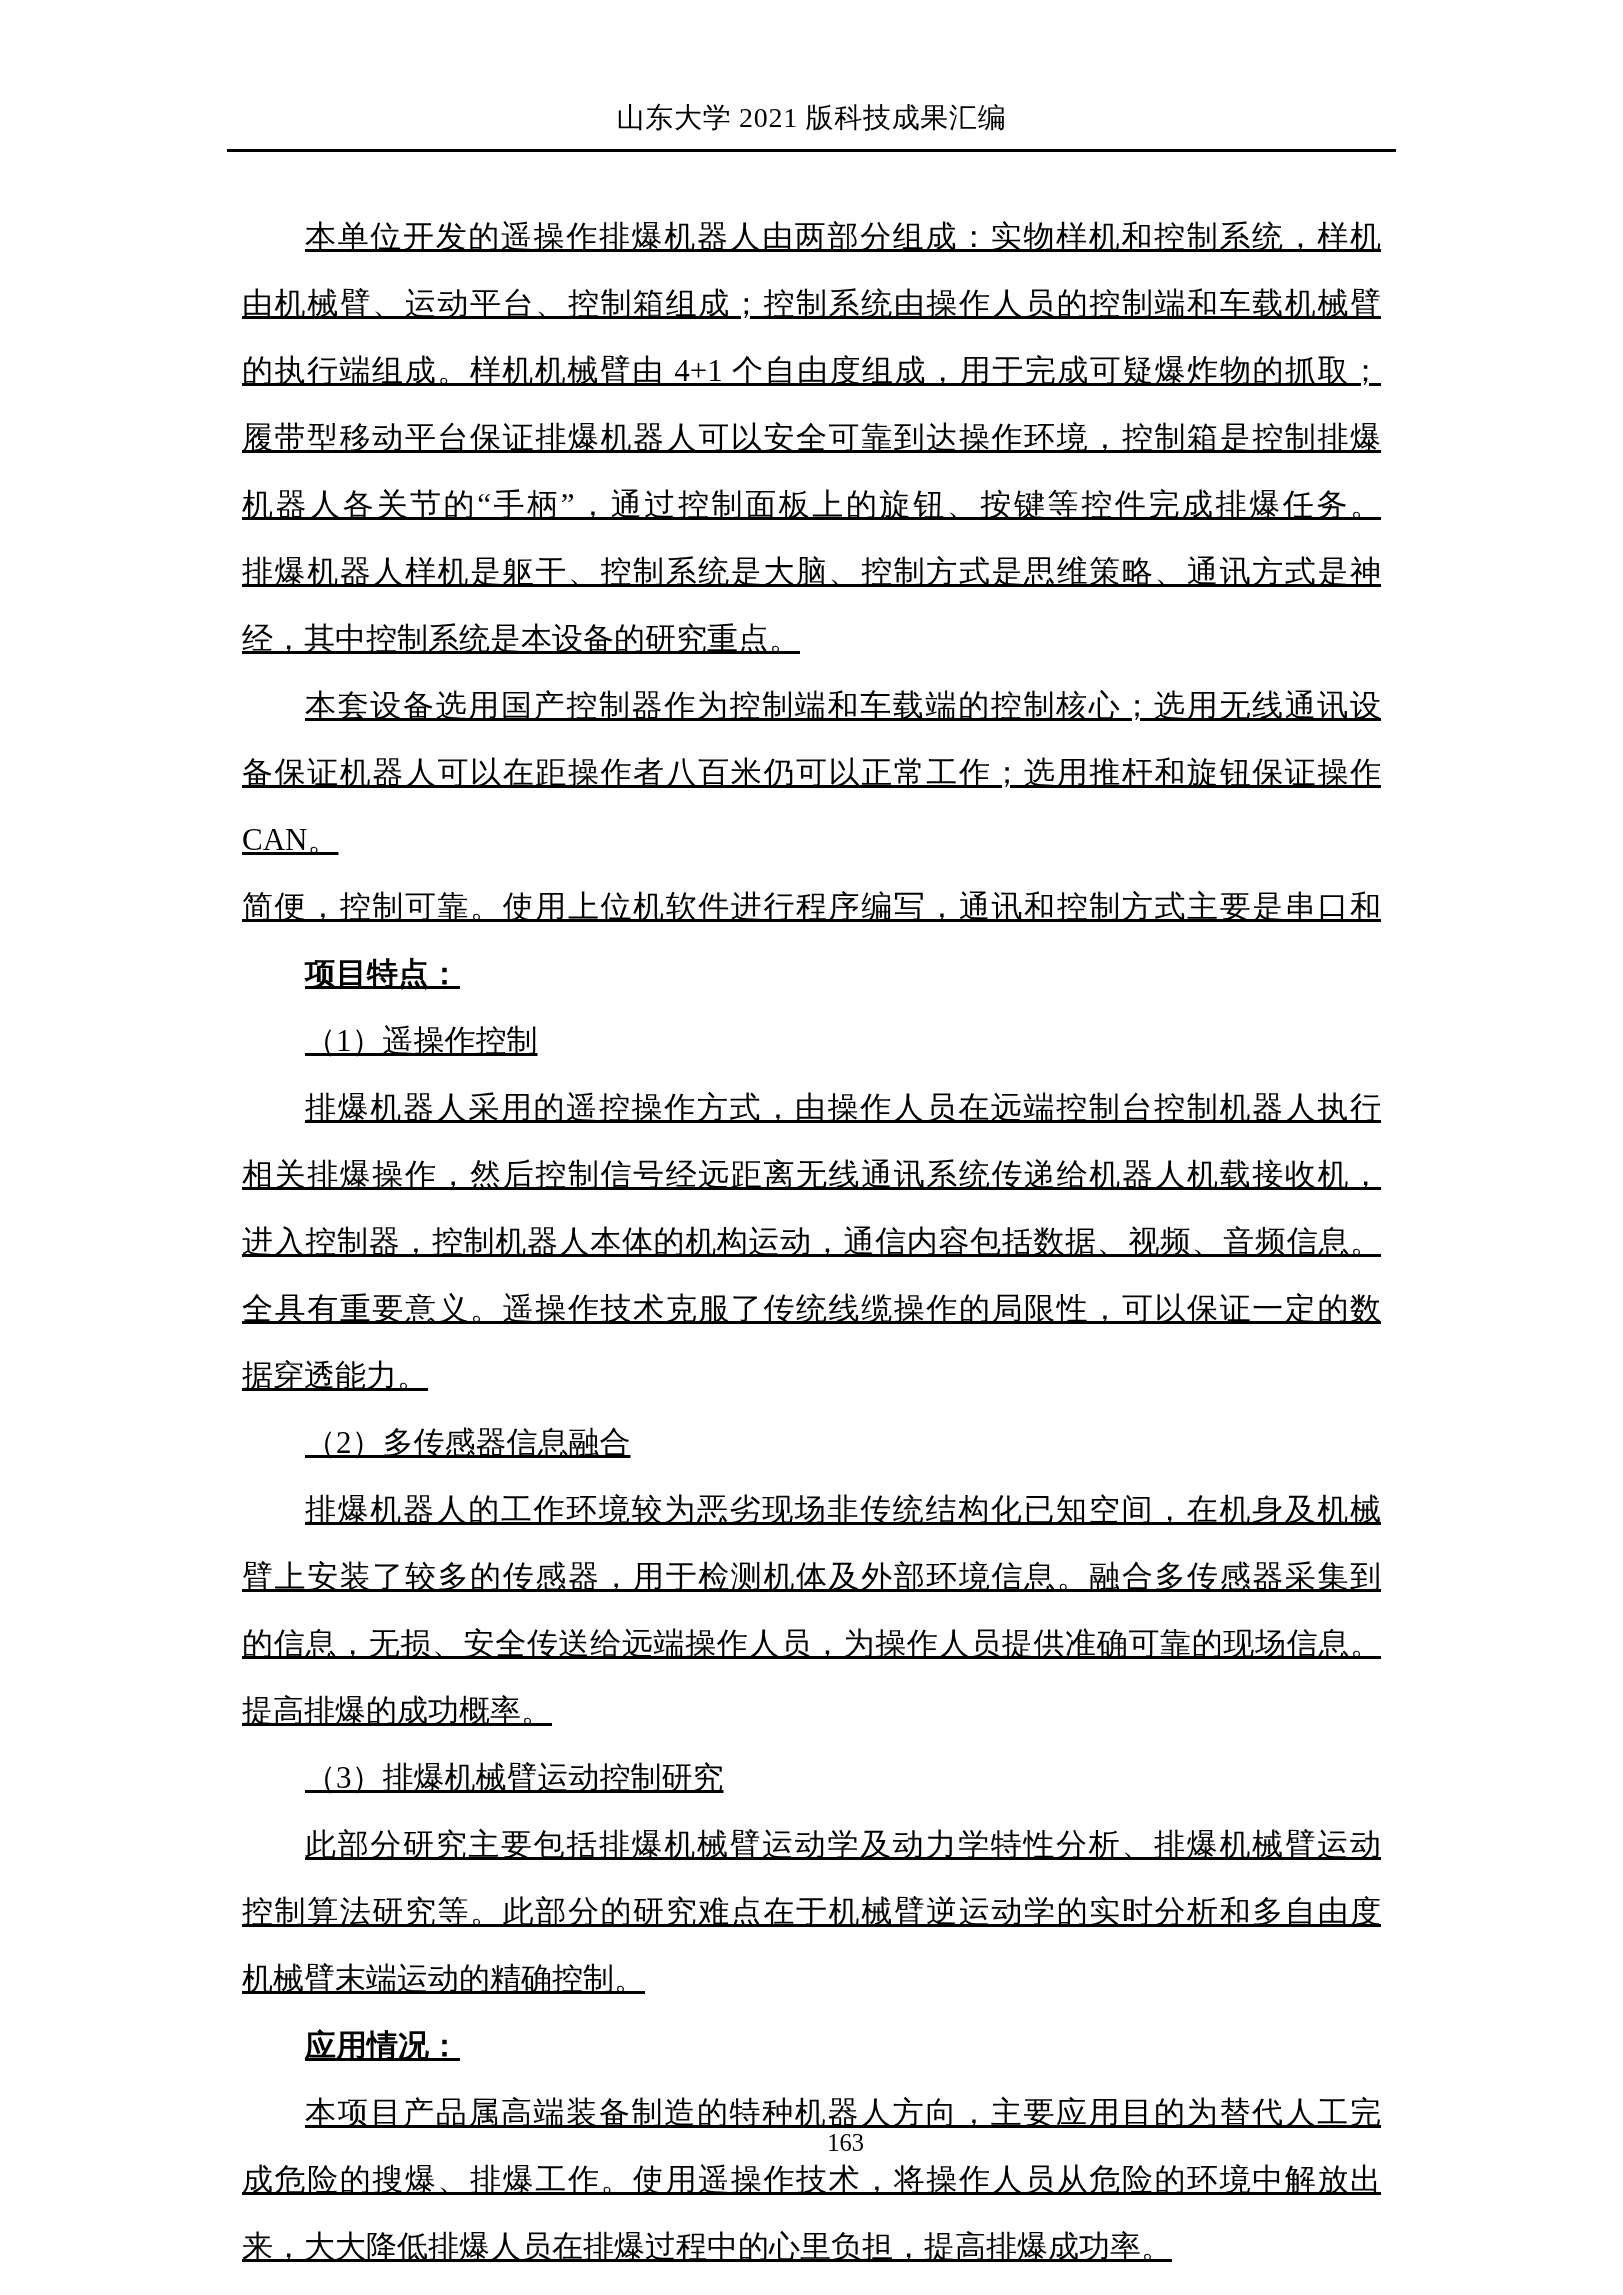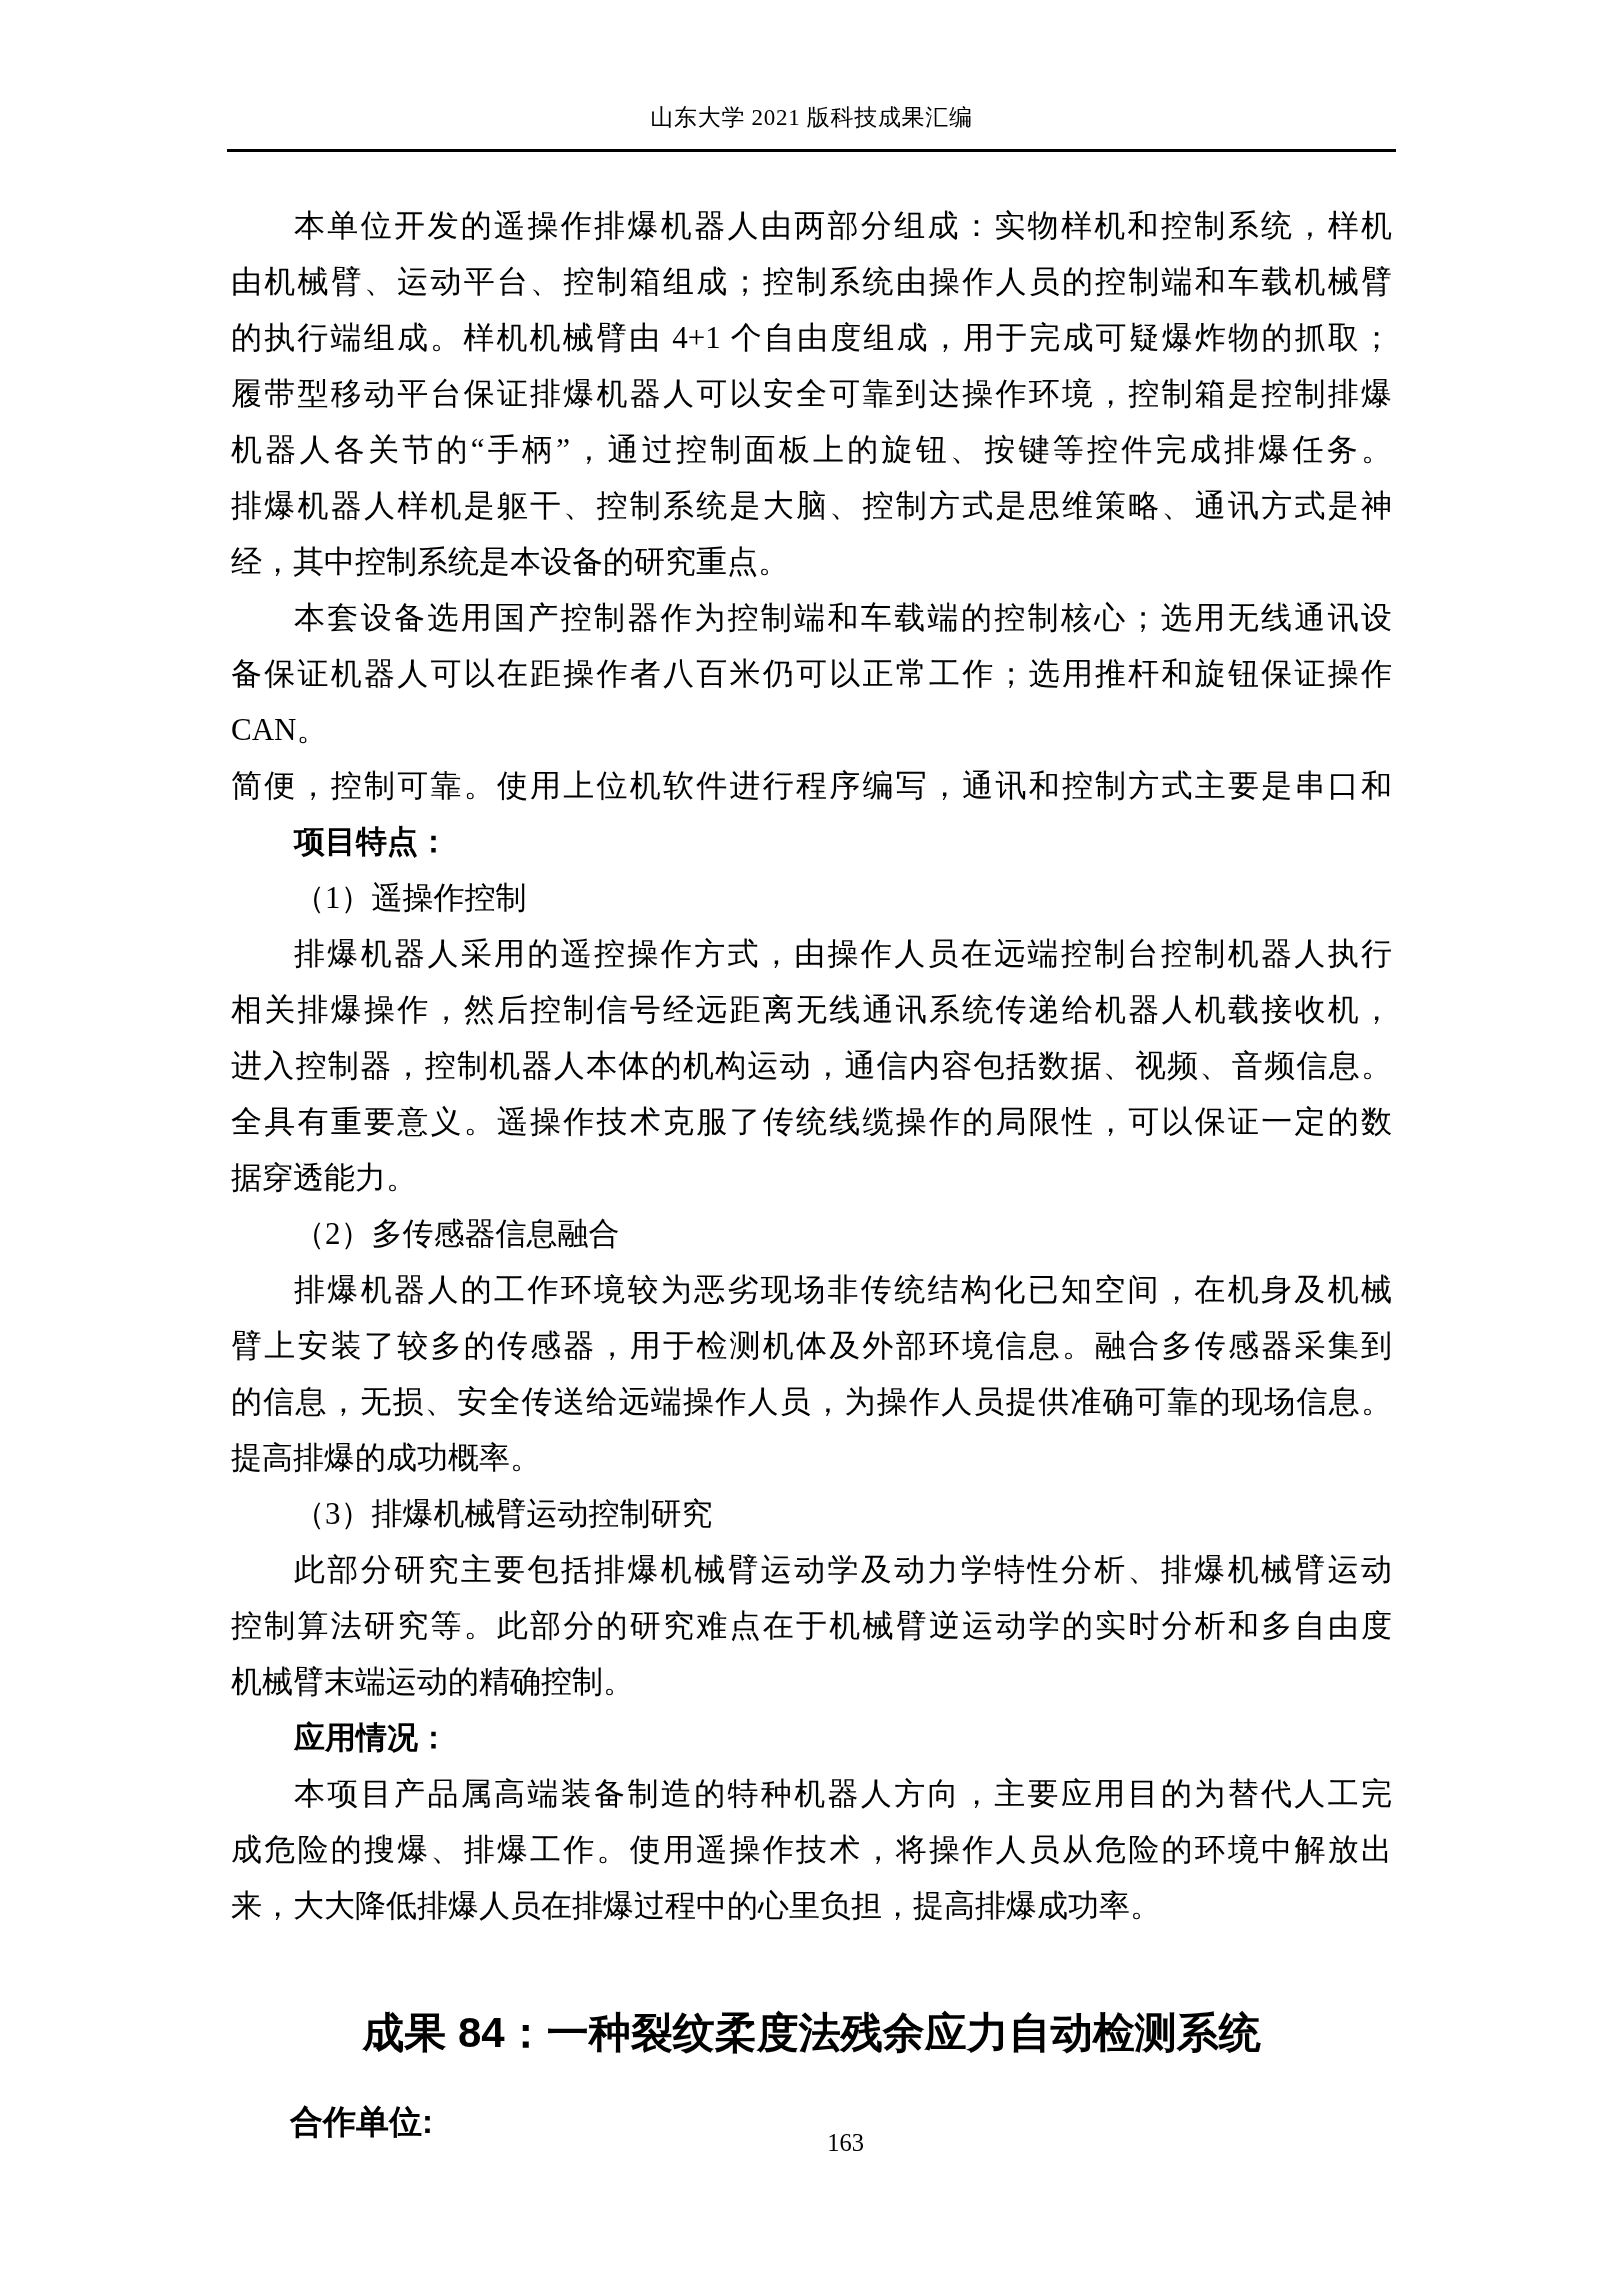--- a/index.html
+++ b/index.html
@@ -14,46 +14,47 @@
     color: #000000;
     font-family: "Liberation Serif", serif;
     overflow: hidden;
   }
   .header-title {
     position: absolute;
     top: 101px;
     left: 0;
     width: 100%;
     text-align: center;
-    font-size: 23px;
+    font-size: 28px;
     line-height: 34px;
     letter-spacing: 0.7px;
   }
   .header-rule {
     position: absolute;
     top: 149px;
     left: 227px;
     width: 1169px;
     height: 2.7px;
     background: #000000;
   }
   .body-block {
     position: absolute;
     top: 196px;
     left: 227px;
     width: 1169px;
   }
   .ln {
-    margin: 4px;
+    margin: 15px;
     padding: 0;
     font-size: 31px;
     line-height: 52px;
     height: 52px;
     overflow: hidden;
     text-align: left;
+    text-decoration: underline;
   }
   .ln.fill {
     text-align: justify;
     text-align-last: justify;
   }
   .ln.indent {
     text-indent: 63px;
   }
   .ln.bold-head {
     font-family: "Liberation Sans", sans-serif;

